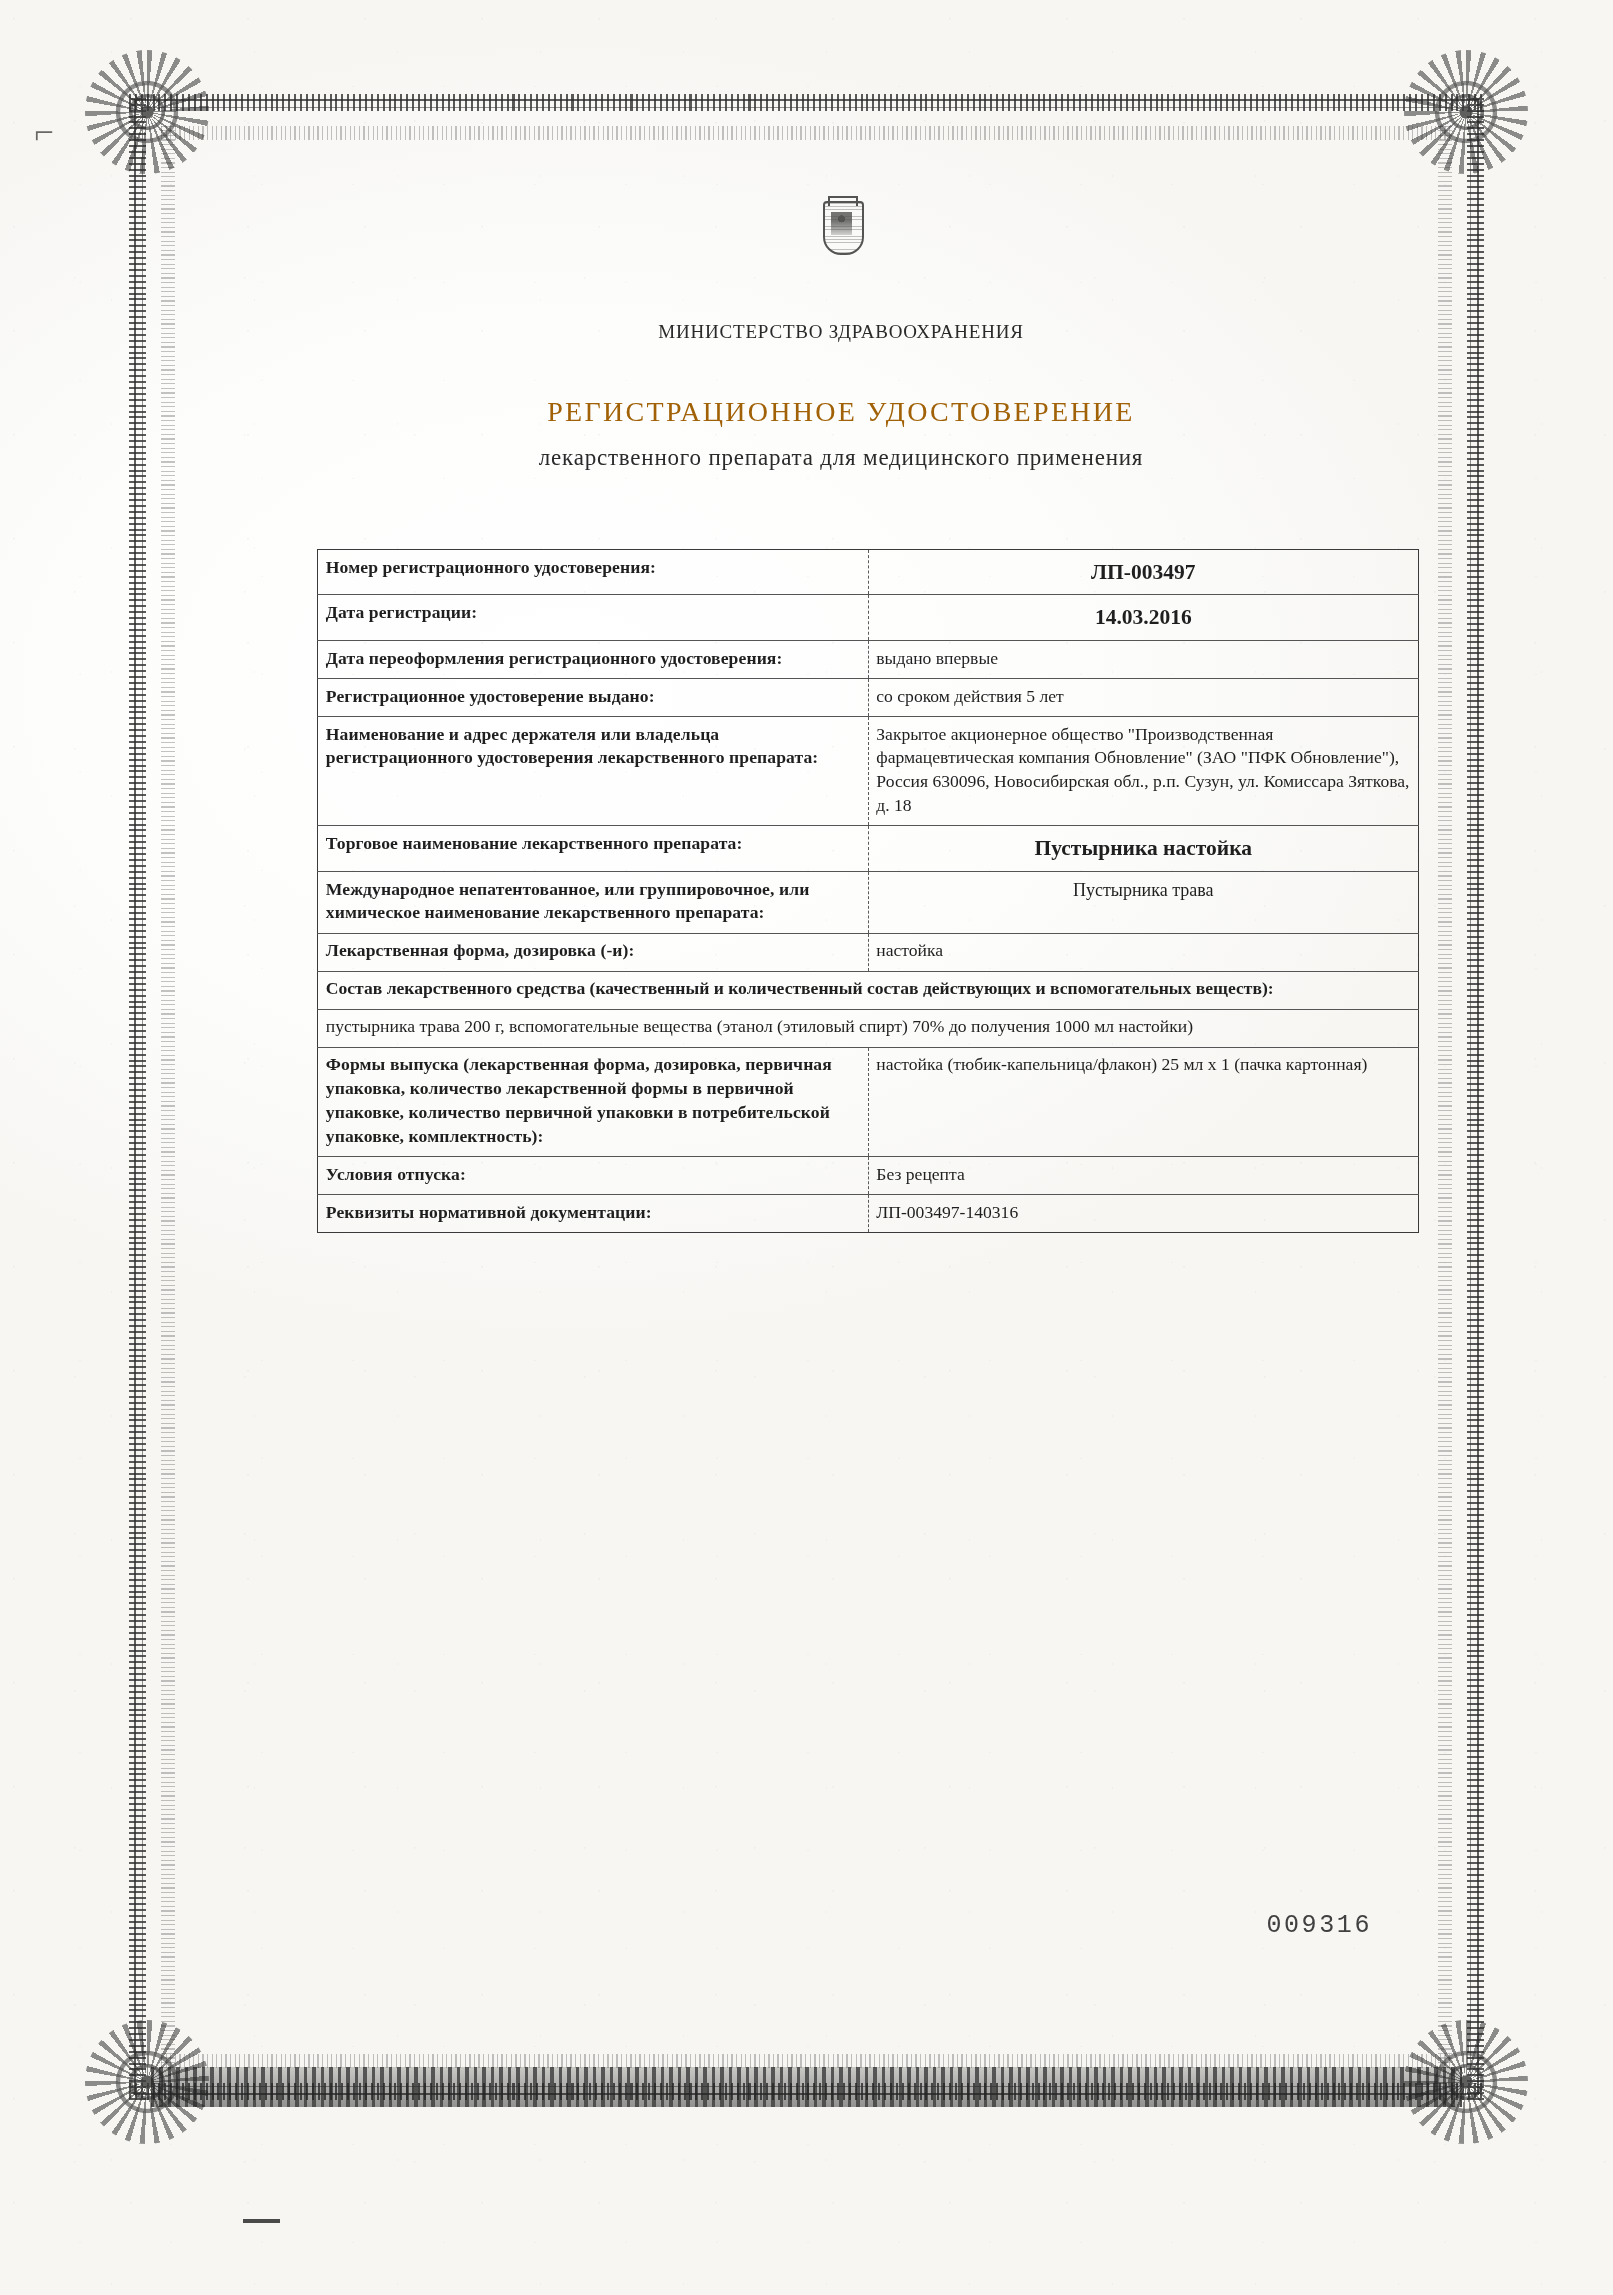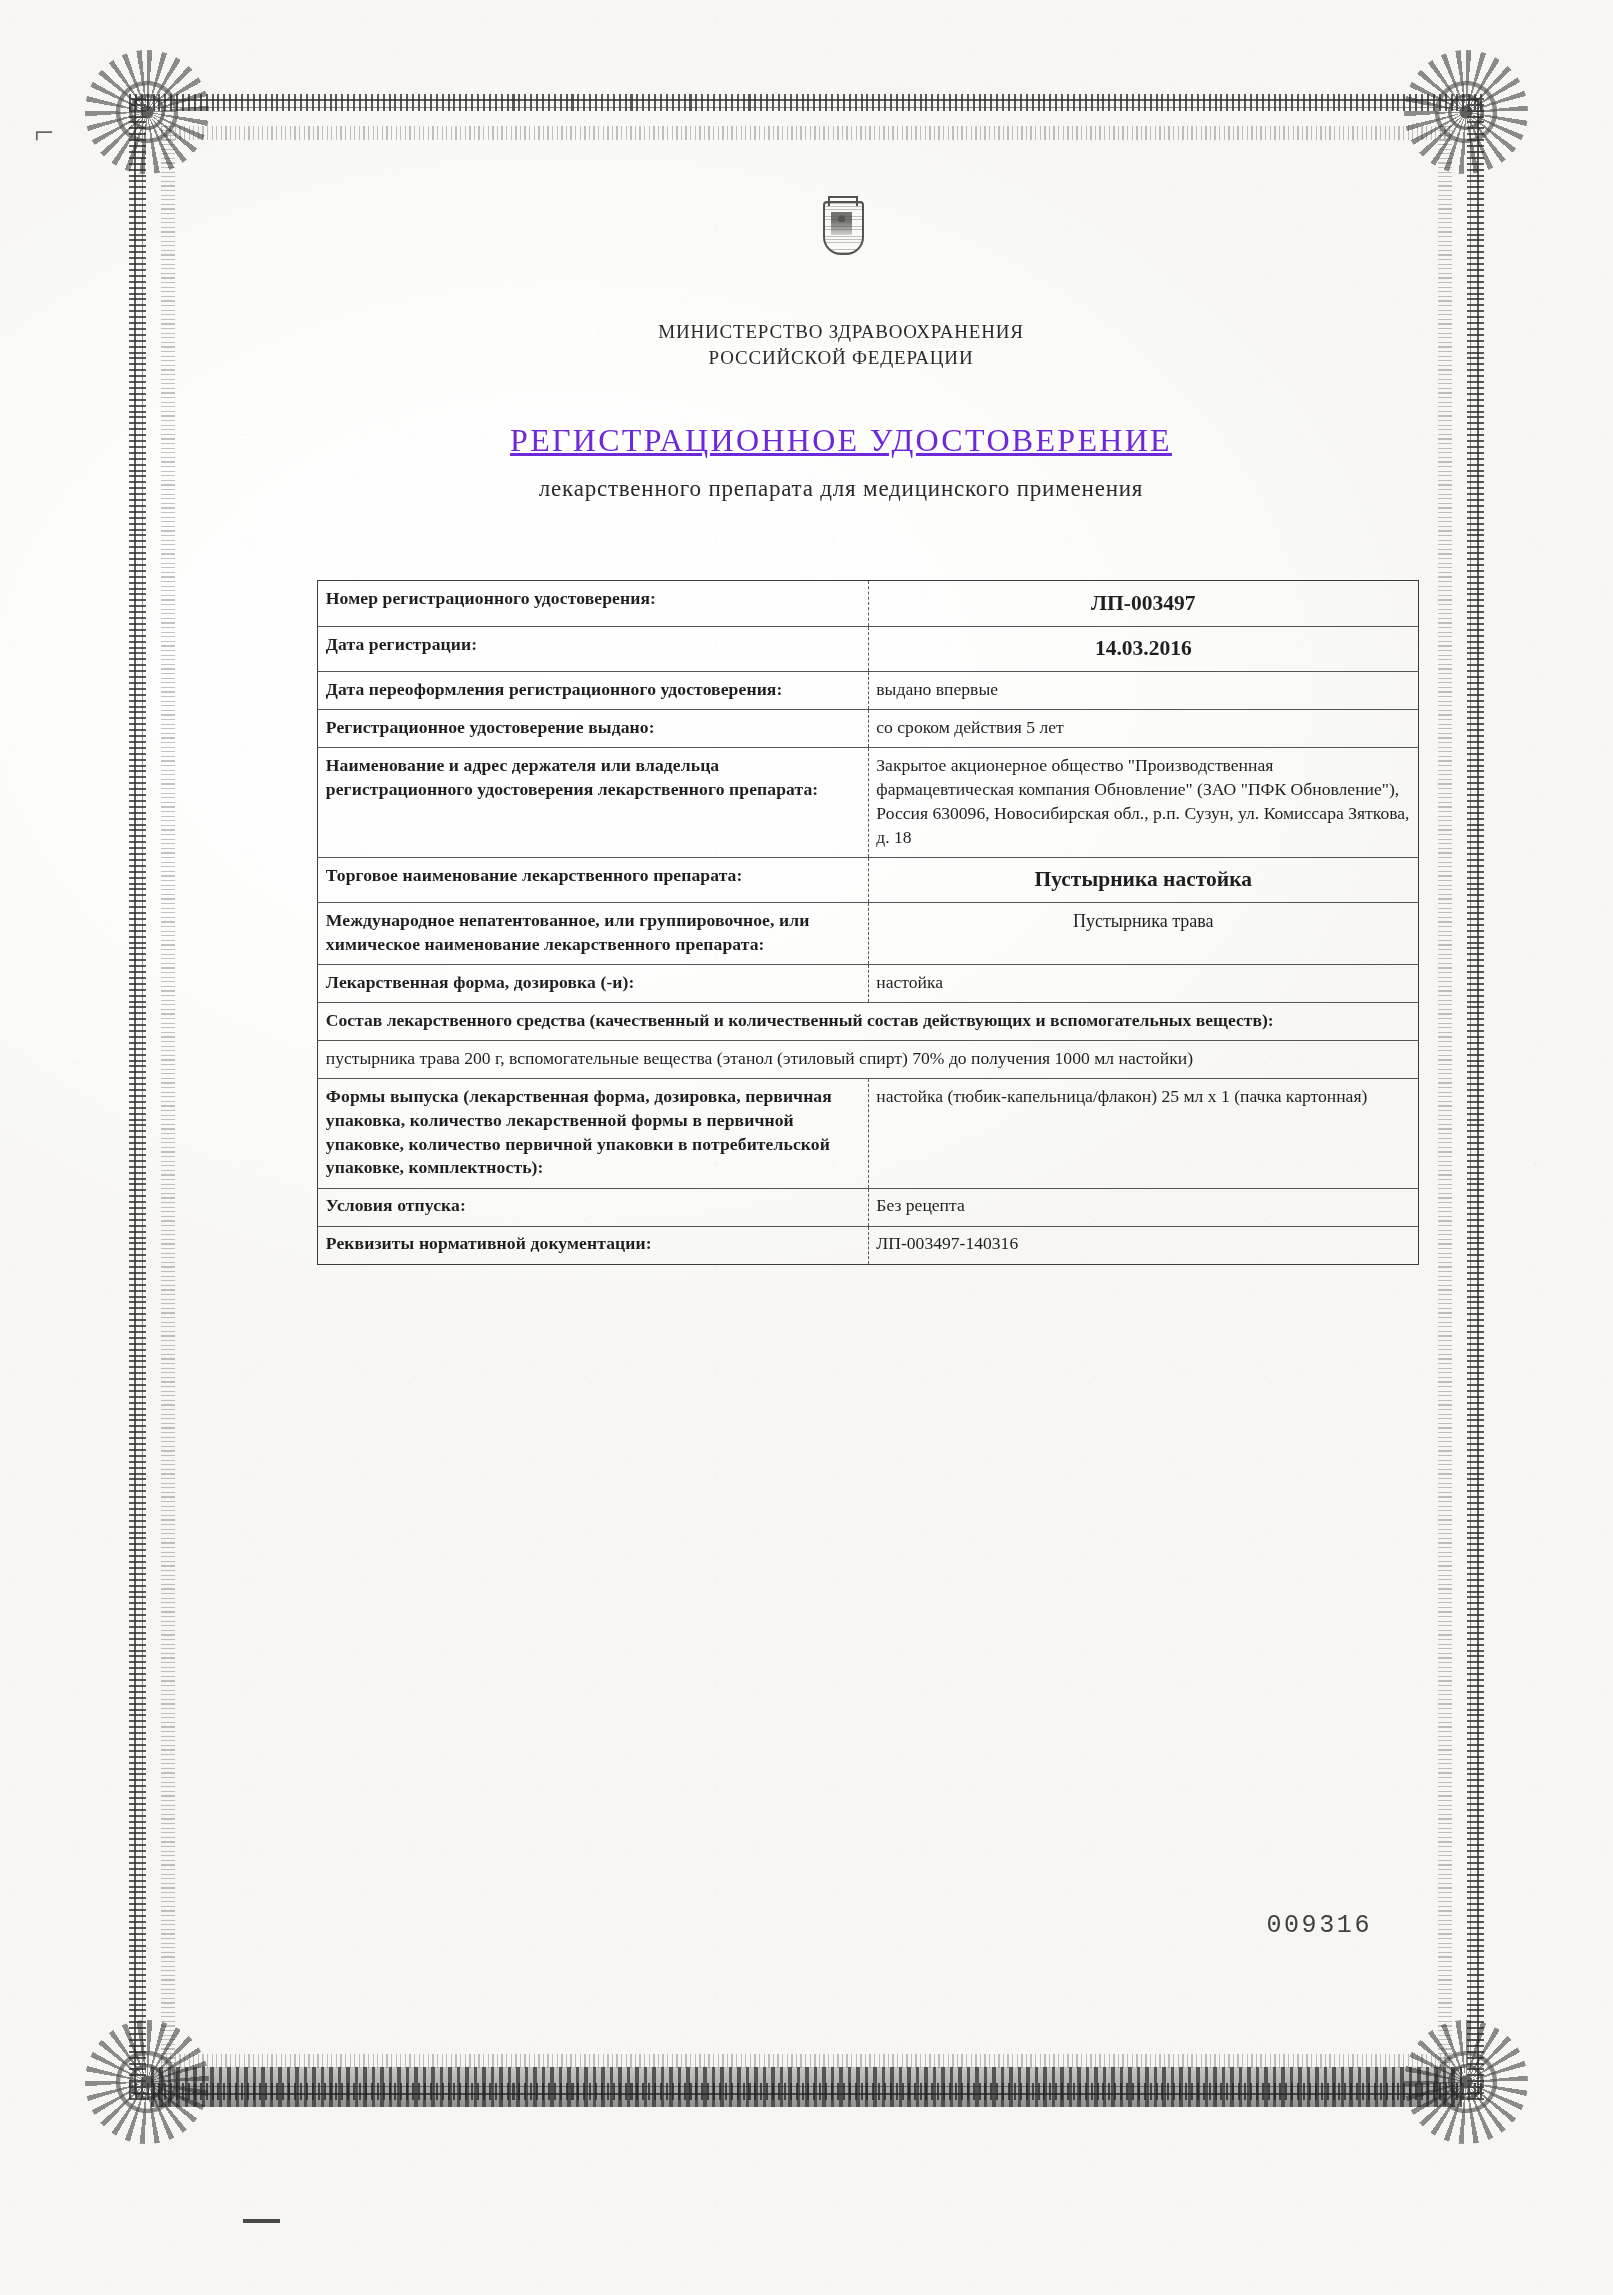--- a/index.html
+++ b/index.html
@@ -148,25 +148,24 @@
     font-size: 19px;
     letter-spacing: 0.8px;
     line-height: 1.38;
     color: #2a2a2a;
     margin-bottom: 51px;
     margin-top: 47px;
   }
 
   .doc-title {
     text-align: center;
-    font-size: 32px;
+    font-size: 28px;
     letter-spacing: 2.3px;
-    color: #6d28d9;
+    color: #a16207;
     margin-bottom: 17px;
-    text-decoration: underline;
   }
   .doc-subtitle {
     text-align: center;
     font-size: 23px;
     letter-spacing: 0.8px;
     color: #2a2a2a;
     margin-bottom: 78px;
   }
 
   
@@ -262,21 +261,20 @@
 <div class="content">
 
   <div class="emblem">
     <div class="crown"></div>
     <div class="shield"></div>
     <div class="bird"></div>
   </div>
 
   <div class="ministry">
     <div>МИНИСТЕРСТВО ЗДРАВООХРАНЕНИЯ</div>
-    <div>РОССИЙСКОЙ ФЕДЕРАЦИИ</div>
   </div>
 
   <div class="doc-title">РЕГИСТРАЦИОННОЕ УДОСТОВЕРЕНИЕ</div>
   <div class="doc-subtitle">лекарственного препарата для медицинского применения</div>
 
   <table class="reg-table">
     <tbody>
       <tr>
         <td class="label">Номер регистрационного удостоверения:</td>
         <td class="value center">ЛП-003497</td>

